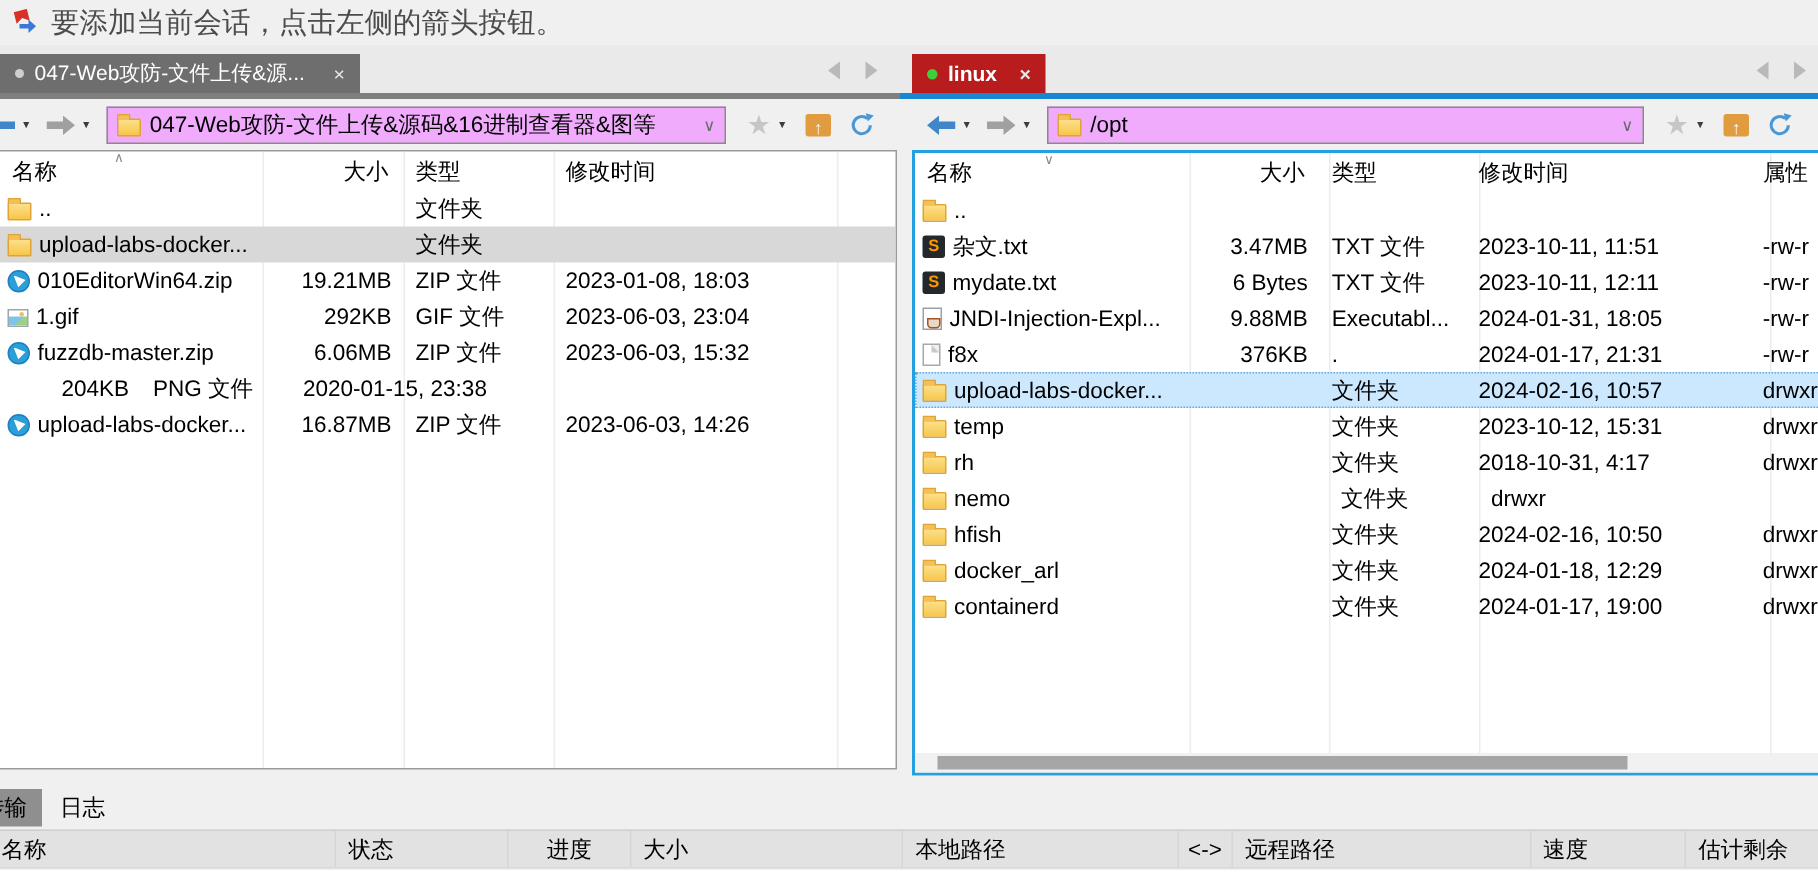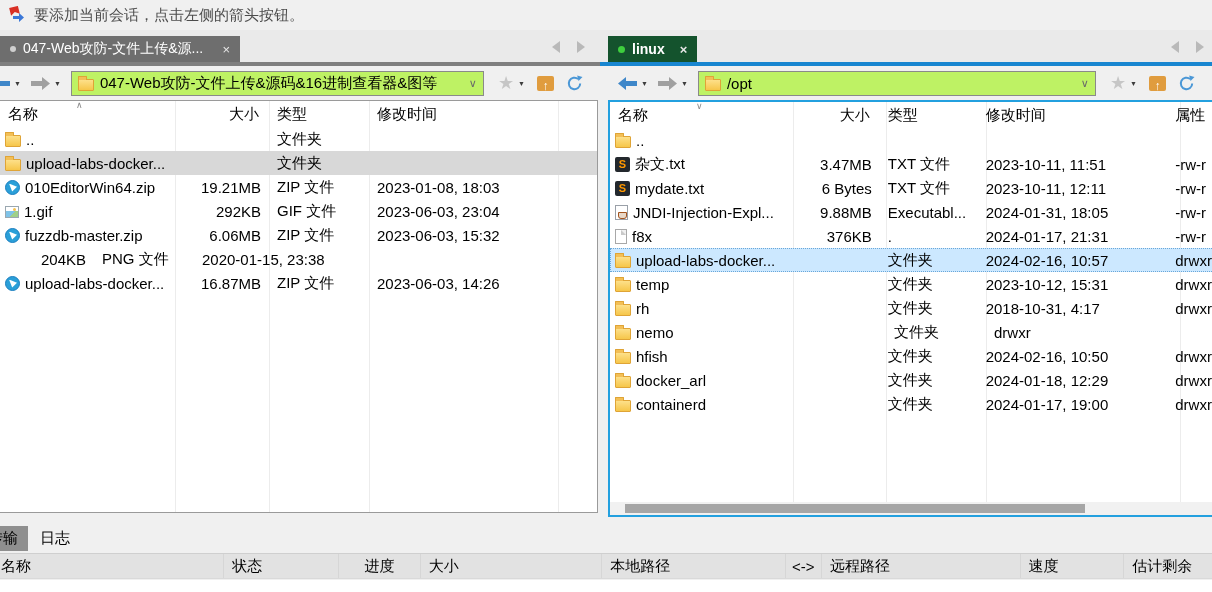--- a/index.html
+++ b/index.html
@@ -1,44 +1,44 @@
 <!DOCTYPE html>
 <html><head>
 <meta charset="utf-8">
 <style>
   * { margin:0; padding:0; box-sizing:border-box; }
   html,body { width:1212px; height:592px; overflow:hidden; }
   body { font-family:"Liberation Sans",sans-serif; background:#f0f0f0; color:#000; }
   .win { position:relative; width:1212px; height:592px; overflow:hidden; }
 
   
-  .notice { position:absolute; left:0; top:0; width:1212px; height:30px; display:flex; align-items:center; gap:8px; padding-left:7px; font-size:15px; color:#4c4c4c; background:#f0f0f0; }
+  .notice { position:absolute; left:0; top:0; width:1212px; height:30px; display:flex; align-items:center; gap:8px; padding-left:7px; font-size:19px; color:#4c4c4c; background:#f0f0f0; }
 
   
   .strip { position:absolute; top:30px; height:36px; background:#eaeaea; }
   .strip-left { left:0; width:600px; border-bottom:4px solid #7f7f7f; }
   .strip-right { left:600px; width:612px; border-bottom:4px solid #1886d0; }
   .tab { position:absolute; bottom:0; height:26px; display:flex; align-items:center; gap:7px; padding:0 10px; font-size:14px; color:#fff; white-space:nowrap; }
   .tab-local { left:0; width:240px; background:#6e6e6e; }
-  .tab-remote { left:8px; background:#14532d; font-weight:bold; }
+  .tab-remote { left:8px; background:#b91c1c; font-weight:bold; }
   .dot { width:6px; height:6px; border-radius:50%; background:#cfcfcf; flex:none; }
   .dot-green { width:7px; height:7px; background:#3ecf3e; }
   .tab-close { font-size:13px; color:#e8e8e8; margin-left:auto; padding-left:8px; }
   .navarrows { position:absolute; bottom:9px; display:flex; gap:17px; }
   .navarrows-left { left:552px; } .navarrows-right { right:8px; }
   .tri-l { width:0; height:0; border-top:6px solid transparent; border-bottom:6px solid transparent; border-right:8px solid #b9b9b9; }
   .tri-r { width:0; height:0; border-top:6px solid transparent; border-bottom:6px solid transparent; border-left:8px solid #b9b9b9; }
 
   
   .toolbar { position:absolute; top:66px; height:34px; display:flex; align-items:center; }
   .toolbar-left { left:0; width:597px; }
   .toolbar-right { left:608px; width:604px; }
   .tb-gap { margin-left:10px; }
   .dd { font-size:7px; color:#3c3c3c; margin-left:4px; }
-  .addr { height:25px; background:#bef264; border:1px solid #8a8a8a; display:flex; align-items:center; padding:0 6px; gap:6px; font-size:15px; }
+  .addr { height:25px; background:#f0abfc; border:1px solid #8a8a8a; display:flex; align-items:center; padding:0 6px; gap:6px; font-size:15px; }
   .addr-left { width:413px; margin-left:10px; }
   .addr-right { width:398px; margin-left:10px; }
   .addr-chevron { margin-left:auto; font-size:11px; color:#6a6a6a; }
   .star { color:#c6c6c6; font-size:18px; line-height:1; margin-left:14px; }
   .i-home { width:17px; height:15px; background:#e09c3e; border-radius:2px; margin-left:12px; text-align:center; flex:none; }
   .i-home span { color:#fff; font-weight:bold; font-size:12px; line-height:15px; }
   .refresh { margin-left:12px; flex:none; }
   .back-cut { margin-left:-9px; }
 
   

